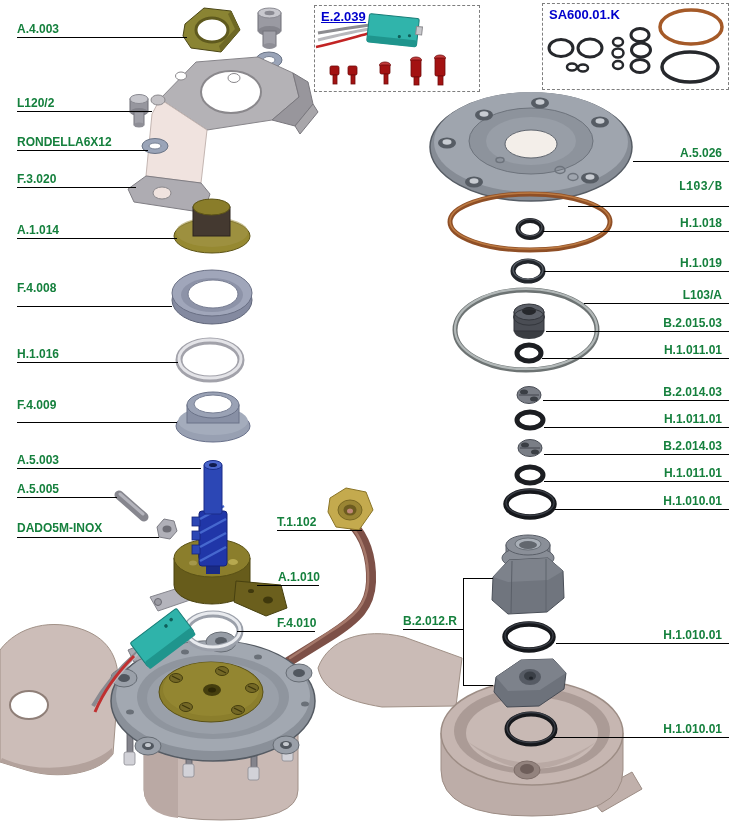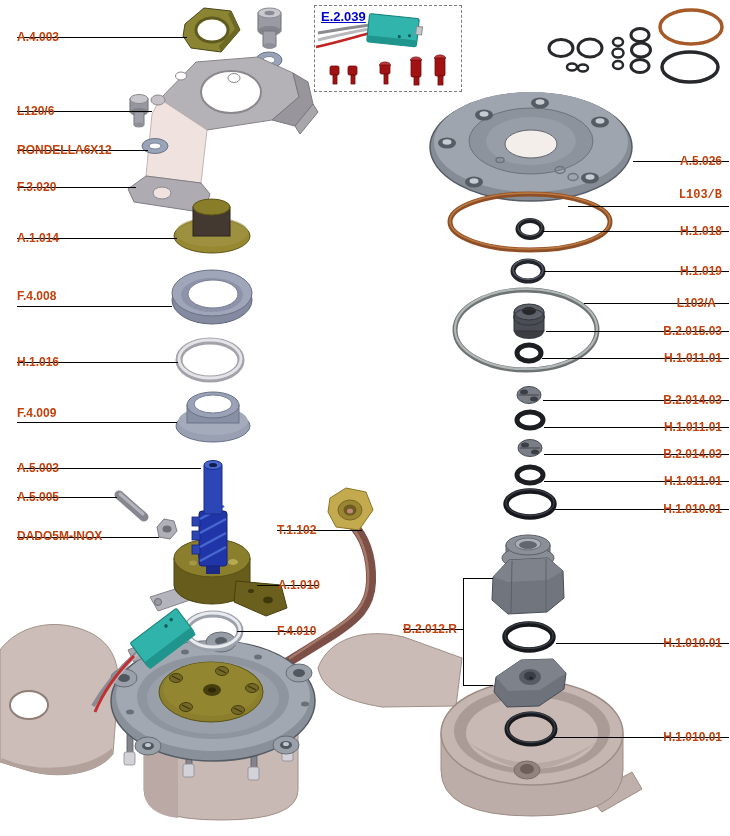--- a/index.html
+++ b/index.html
@@ -1,21 +1,21 @@
 <!DOCTYPE html>
 <html><head>
 <meta charset="utf-8">
 <style>
   html,body{margin:0;padding:0;background:#ffffff;}
   #stage{position:relative;width:730px;height:836px;background:#ffffff;overflow:hidden;
          font-family:"Liberation Sans",sans-serif;}
   #art{position:absolute;left:0;top:0;}
   #label-layer{position:absolute;left:0;top:0;width:730px;height:836px;}
-  .plabel{position:absolute;font:bold 12px "Liberation Sans",sans-serif;color:#c2410c;
-          white-space:nowrap;letter-spacing:0px;cursor:pointer;margin-top:8px;}
+  .plabel{position:absolute;font:bold 12px "Liberation Sans",sans-serif;color:#15803d;
+          white-space:nowrap;letter-spacing:0px;cursor:pointer;}
   .lseg{position:absolute;background:#000000;}
   .kitbox{position:absolute;border:1px dashed #7e7e7e;box-sizing:border-box;}
   .kitlabel{position:absolute;left:6px;top:3px;font:bold 13px "Liberation Sans",sans-serif;
             color:#0000cc;white-space:nowrap;cursor:pointer;}
   .kitlabel.u{text-decoration:underline;}
 </style>
 </head>
 <body>
 
 <div id="stage">
@@ -377,27 +377,30 @@
     <ellipse cx="618" cy="42" rx="5" ry="4" stroke="#26282c" stroke-width="2.5"></ellipse>
     <ellipse cx="618" cy="53" rx="5.5" ry="4.5" stroke="#26282c" stroke-width="2.5"></ellipse>
     <ellipse cx="618" cy="65" rx="5" ry="4" stroke="#26282c" stroke-width="2.5"></ellipse>
     <ellipse cx="640" cy="35" rx="9" ry="6.5" stroke="#26282c" stroke-width="3"></ellipse>
     <ellipse cx="641" cy="50" rx="9.5" ry="7" stroke="#26282c" stroke-width="3"></ellipse>
     <ellipse cx="640" cy="66" rx="9" ry="6.5" stroke="#26282c" stroke-width="3"></ellipse>
   </g>
 </svg>
 
 <div id="label-layer">
-      <div class="kitbox" style="left: 314px; top: 5px; width: 148px; height: 87px;">
+      <div class="kitbox" style="left: 314px; top: 5px; width: 166px; height: 87px;">
         <span class="kitlabel u">E.2.039</span>
+      </div>
+      <div class="kitbox" style="left: 542px; top: 3px; width: 187px; height: 87px;">
+        <span class="kitlabel">SA600.01.K</span>
       </div>
       <div class="lseg" style="left: 17px; top: 37px; width: 170px; height: 1px;"></div>
       <div class="plabel" style="top: 22px; left: 17px;">A.4.003</div>
       <div class="lseg" style="left: 17px; top: 111px; width: 135px; height: 1px;"></div>
-      <div class="plabel" style="top: 96px; left: 17px;">L120/6</div>
+      <div class="plabel" style="top: 96px; left: 17px;">L120/2</div>
       <div class="lseg" style="left: 17px; top: 150px; width: 131px; height: 1px;"></div>
       <div class="plabel" style="top: 135px; left: 17px;">RONDELLA6X12</div>
       <div class="lseg" style="left: 17px; top: 187px; width: 119px; height: 1px;"></div>
       <div class="plabel" style="top: 172px; left: 17px;">F.3.020</div>
       <div class="lseg" style="left: 17px; top: 238px; width: 160px; height: 1px;"></div>
       <div class="plabel" style="top: 223px; left: 17px;">A.1.014</div>
       <div class="lseg" style="left: 17px; top: 306px; width: 155px; height: 1px;"></div>
       <div class="plabel" style="top: 281px; left: 17px;">F.4.008</div>
       <div class="lseg" style="left: 17px; top: 362px; width: 161px; height: 1px;"></div>
       <div class="plabel" style="top: 347px; left: 17px;">H.1.016</div>
@@ -422,21 +425,21 @@
       <div class="plabel" style="top: 614px; left: 403px;">B.2.012.R</div>
       <div class="lseg" style="left: 633px; top: 161px; width: 96px; height: 1px;"></div>
       <div class="plabel" style="top: 146px; right: 8px;">A.5.026</div>
       <div class="lseg" style="left: 568px; top: 206px; width: 161px; height: 1px;"></div>
       <div class="plabel" style="top: 180px; right: 8px; font-family: Liberation Mono, monospace;">L103/B</div>
       <div class="lseg" style="left: 543px; top: 231px; width: 186px; height: 1px;"></div>
       <div class="plabel" style="top: 216px; right: 8px;">H.1.018</div>
       <div class="lseg" style="left: 544px; top: 271px; width: 185px; height: 1px;"></div>
       <div class="plabel" style="top: 256px; right: 8px; text-align: right;">H.1.019</div>
       <div class="lseg" style="left: 584px; top: 303px; width: 145px; height: 1px;"></div>
-      <div class="plabel" style="top: 288px; right: 14px; text-align: right;">L103/A</div>
+      <div class="plabel" style="top: 288px; right: 8px; text-align: right;">L103/A</div>
       <div class="lseg" style="left: 546px; top: 331px; width: 183px; height: 1px;"></div>
       <div class="plabel" style="top: 316px; right: 8px;">B.2.015.03</div>
       <div class="lseg" style="left: 542px; top: 358px; width: 187px; height: 1px;"></div>
       <div class="plabel" style="top: 343px; right: 8px;">H.1.011.01</div>
       <div class="lseg" style="left: 543px; top: 400px; width: 186px; height: 1px;"></div>
       <div class="plabel" style="top: 385px; right: 8px;">B.2.014.03</div>
       <div class="lseg" style="left: 544px; top: 427px; width: 185px; height: 1px;"></div>
       <div class="plabel" style="top: 412px; right: 8px;">H.1.011.01</div>
       <div class="lseg" style="left: 544px; top: 454px; width: 185px; height: 1px;"></div>
       <div class="plabel" style="top: 439px; right: 8px;">B.2.014.03</div>

